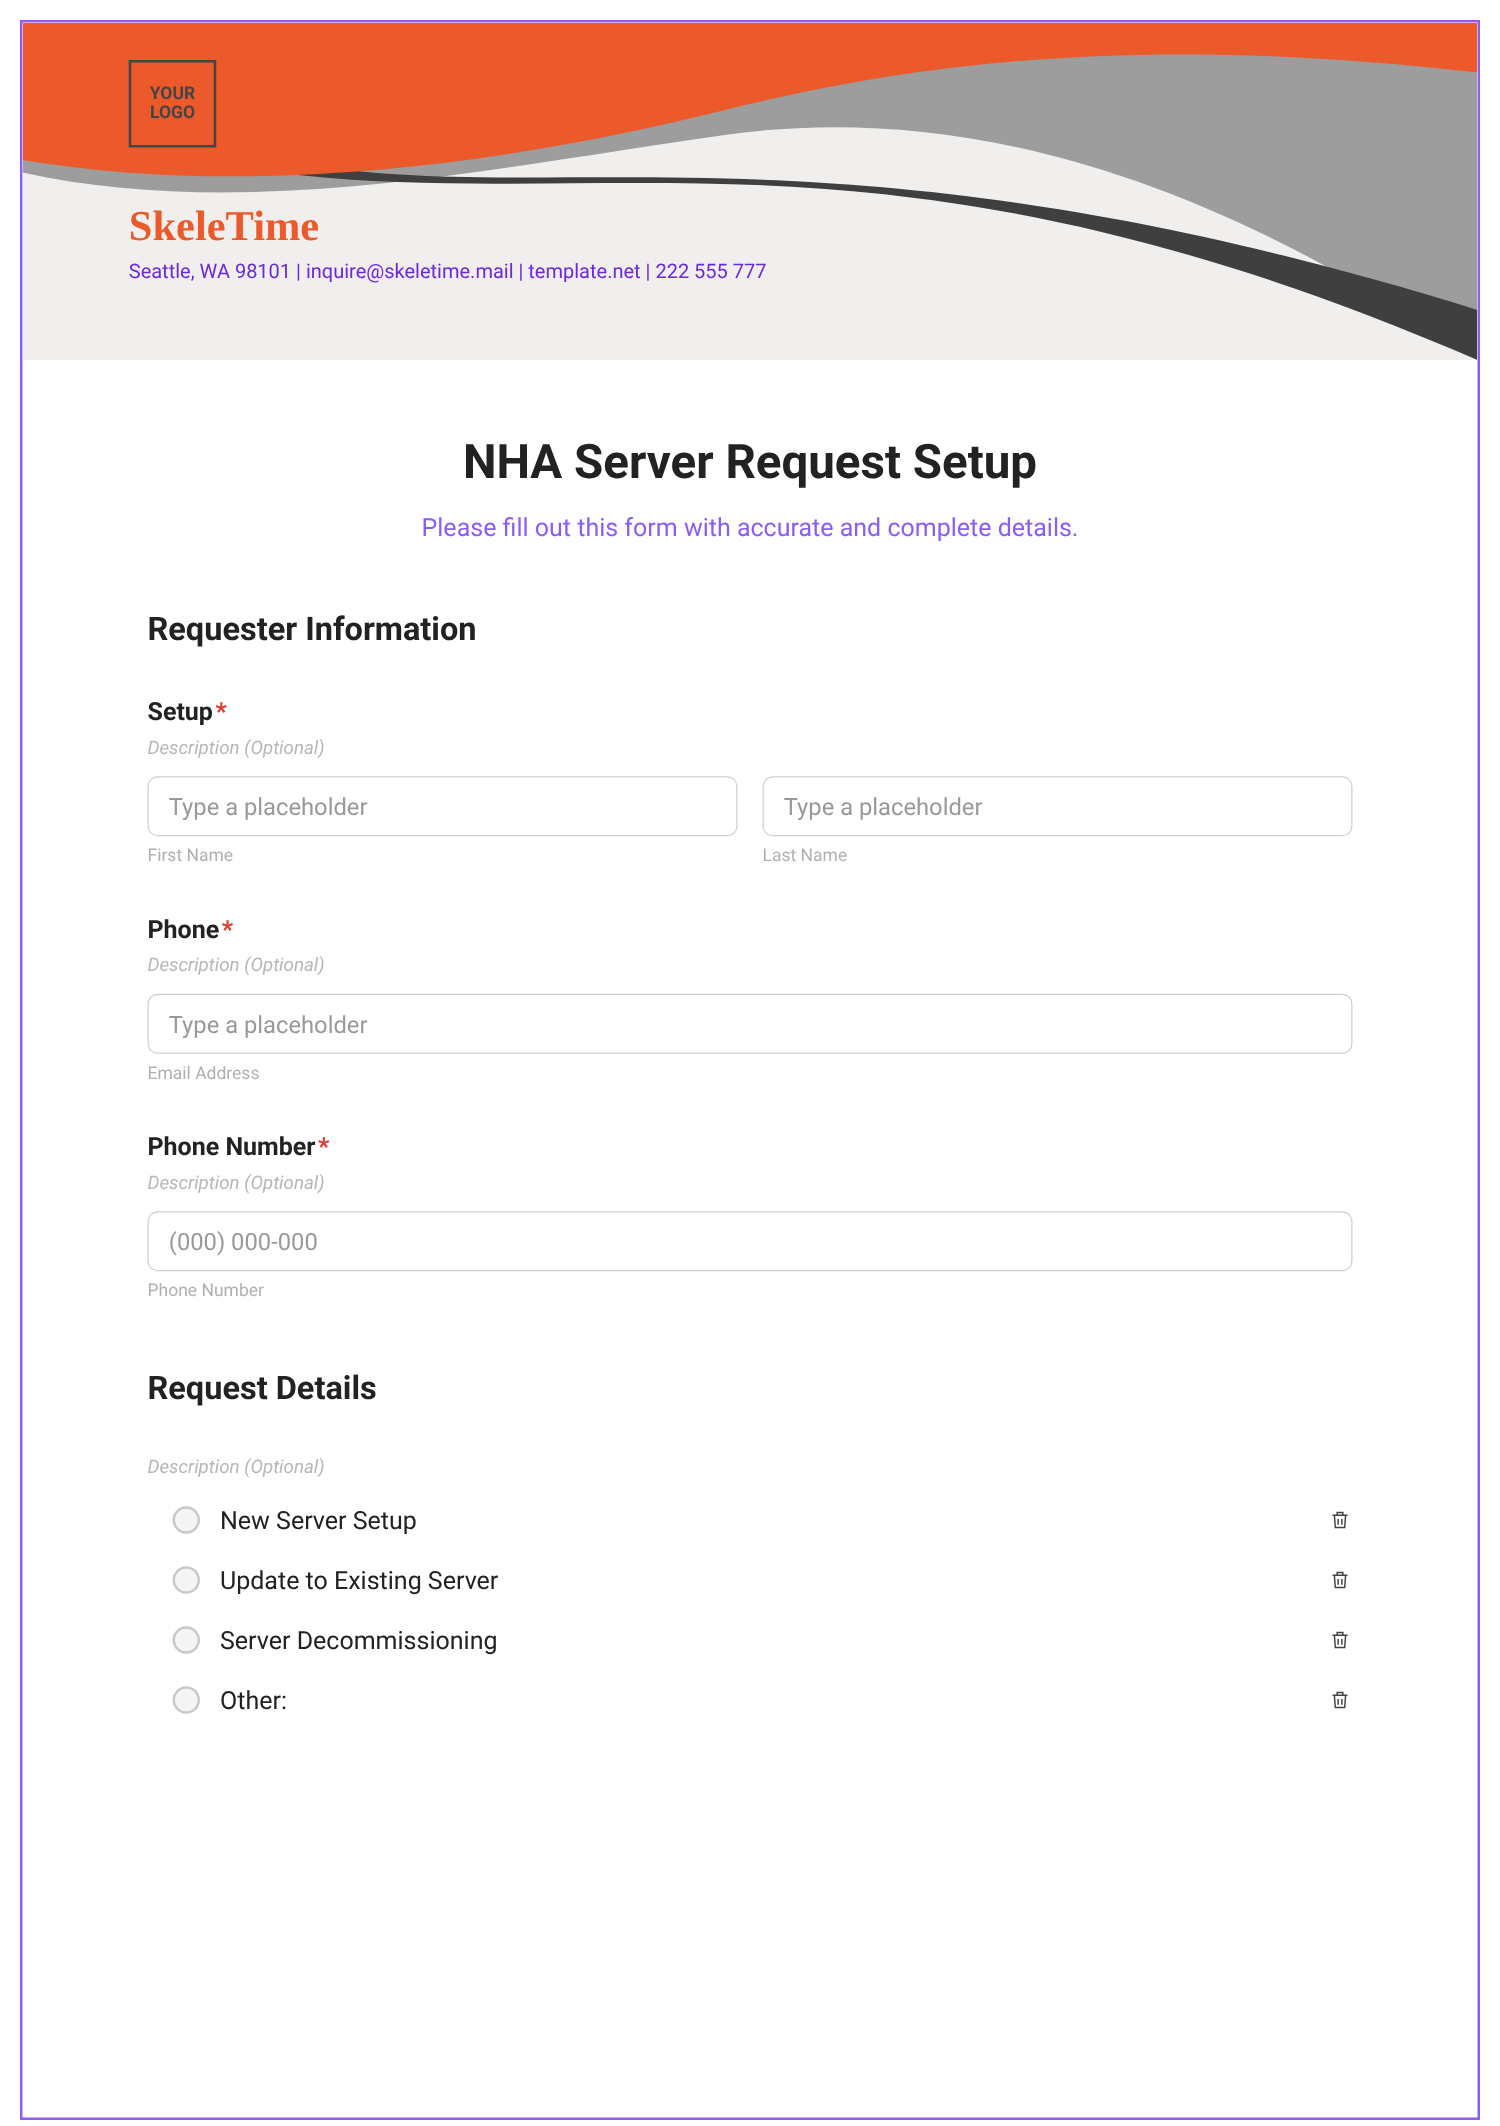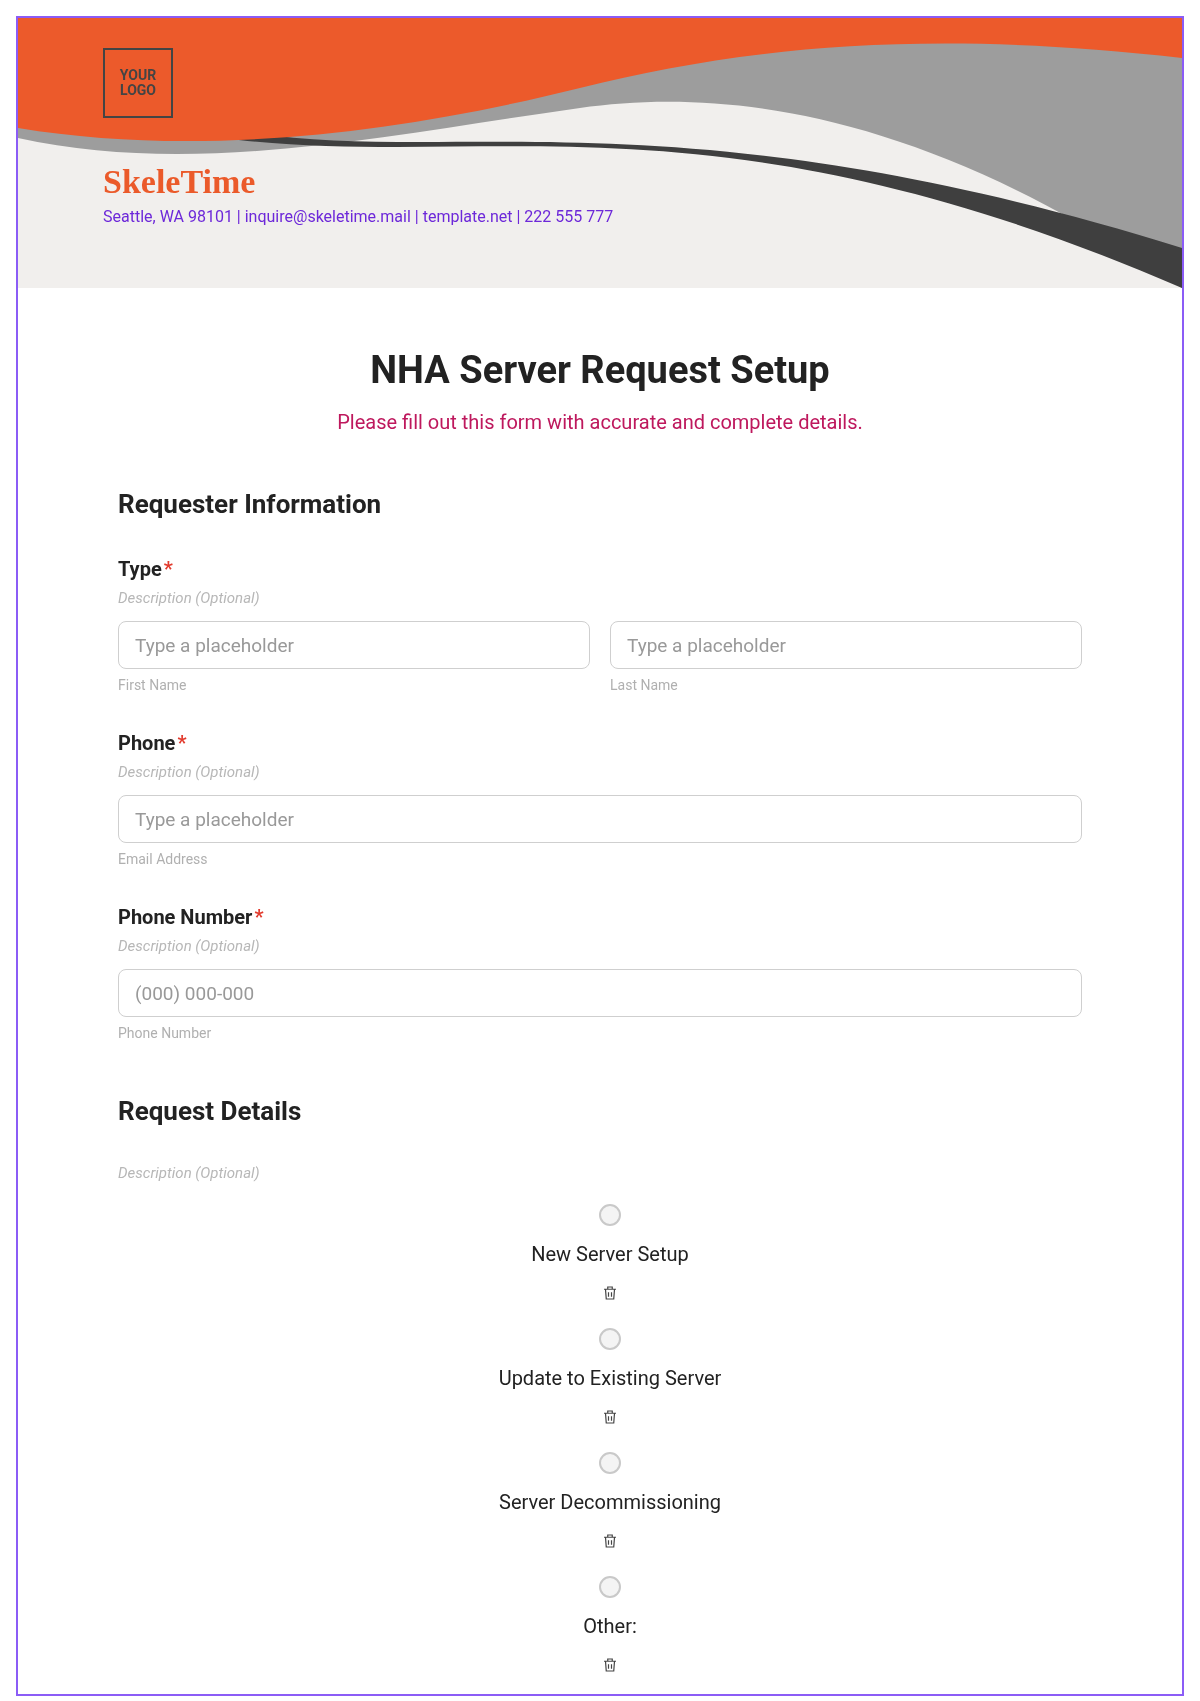--- a/index.html
+++ b/index.html
@@ -39,39 +39,38 @@
   }
   .brand-name {
     font-family: "Brush Script MT","Segoe Script",cursive;
     font-size: 34px; color:#eb5a2a; font-weight:600;
   }
   .brand-contact {
     margin-top:6px; font-size:16px; color:#6d28d9;
   }
   .content { padding: 60px 100px 0 100px; }
   .title { text-align:center; font-size:38px; font-weight:700; color:#222; }
-  .subtitle { text-align:center; font-size:20px; color:#be185d; margin-top:18px; }
+  .subtitle { text-align:center; font-size:20px; color:#8b5cf6; margin-top:18px; }
   .section-h { font-size:26px; font-weight:700; margin-top:55px; color:#222; }
   .field { margin-top:38px; }
   .field-label { font-size:20px; font-weight:700; color:#222; }
   .req { color:#e23b2e; margin-left:2px; }
   .field-desc { font-size:15px; color:#b7b7b7; font-style:italic; margin-top:8px; }
   .row2 { display:flex; gap:20px; margin-top:14px; }
   .col { flex:1; }
   .input {
     width:100%; height:48px;
     border:1px solid #cfcfcf; border-radius:8px;
     padding:0 16px; font-size:19px; color:#999;
     display:flex; align-items:center; overflow:hidden; white-space:nowrap;
   }
   .sublabel { font-size:14px; color:#b0b0b0; margin-top:8px; }
   .option-row {
     display:flex; align-items:center; gap:16px;
     padding: 12px 0 12px 20px;
-    flex-direction: column;
   }
   .radio {
     width:22px; height:22px; border-radius:50%;
     border:2px solid #c9c9c9; background:#f4f4f4; flex-shrink:0;
   }
   .opt-label { font-size:20px; color:#222; flex:1; }
   .trash { width:20px; height:22px; flex-shrink:0; display:flex; align-items:center; justify-content:center; }
   .trash svg { width:18px; height:20px; stroke:#444; fill:none; stroke-width:1.6; }
 </style>
 </head>
@@ -103,21 +102,21 @@
   </div>
 
   <div class="content">
     <h1 class="title">NHA Server Request Setup</h1>
     <p class="subtitle">Please fill out this form with accurate and complete details.</p>
 
     <h2 class="section-h">Requester Information</h2>
 
     <div class="field">
       <div class="field-label">
-        <span>Type</span><span class="req">*</span>
+        <span>Setup</span><span class="req">*</span>
       </div>
       <div class="field-desc">Description (Optional)</div>
       <div class="row2">
         <div class="col">
           <div class="input">
             <span>Type a placeholder</span>
           </div>
           <div class="sublabel">First Name</div>
         </div>
         <div class="col">

